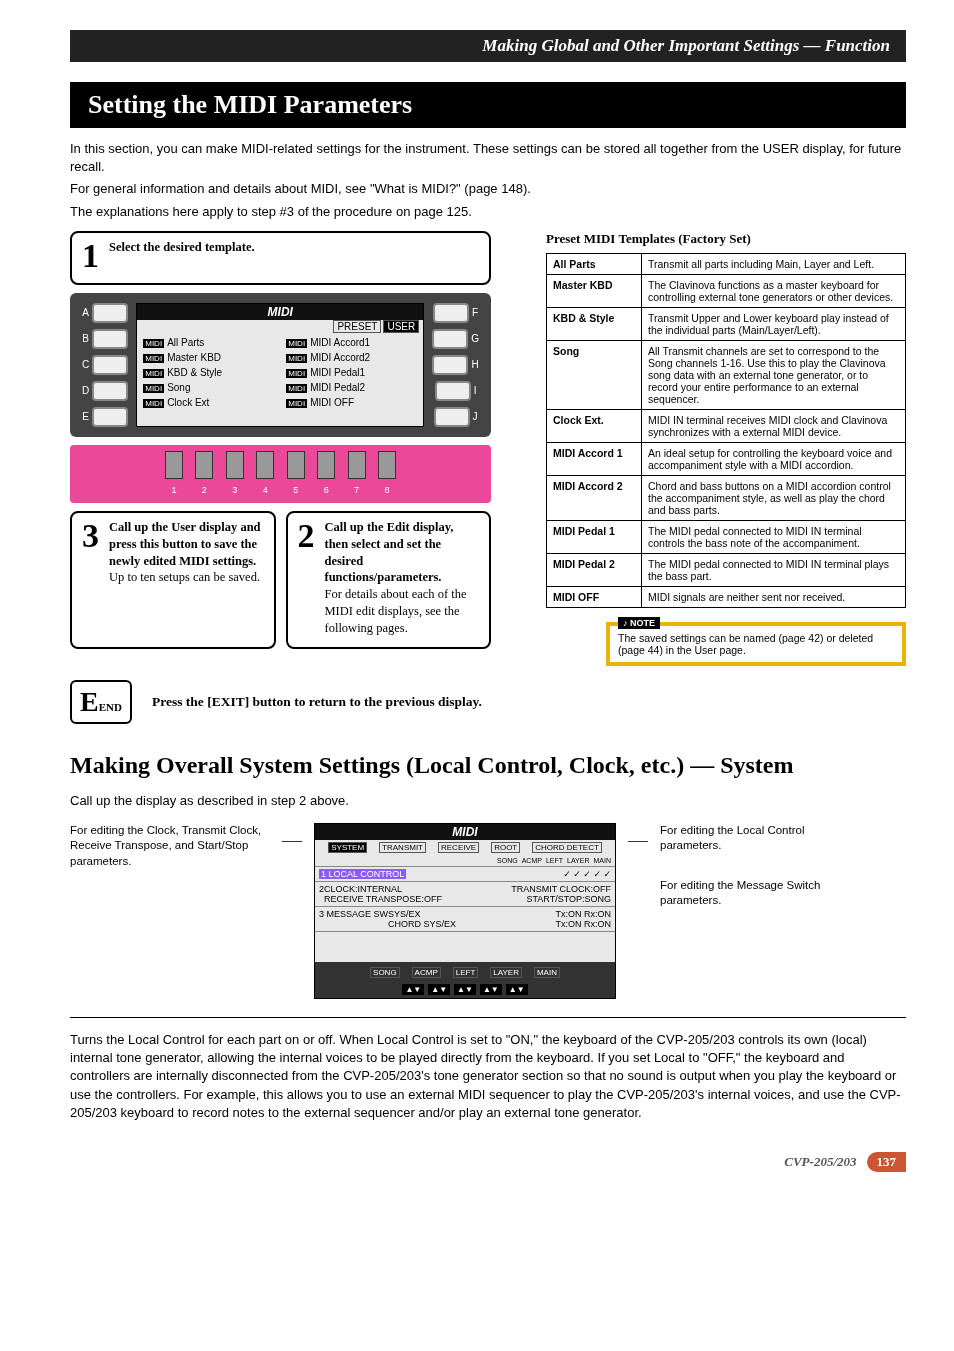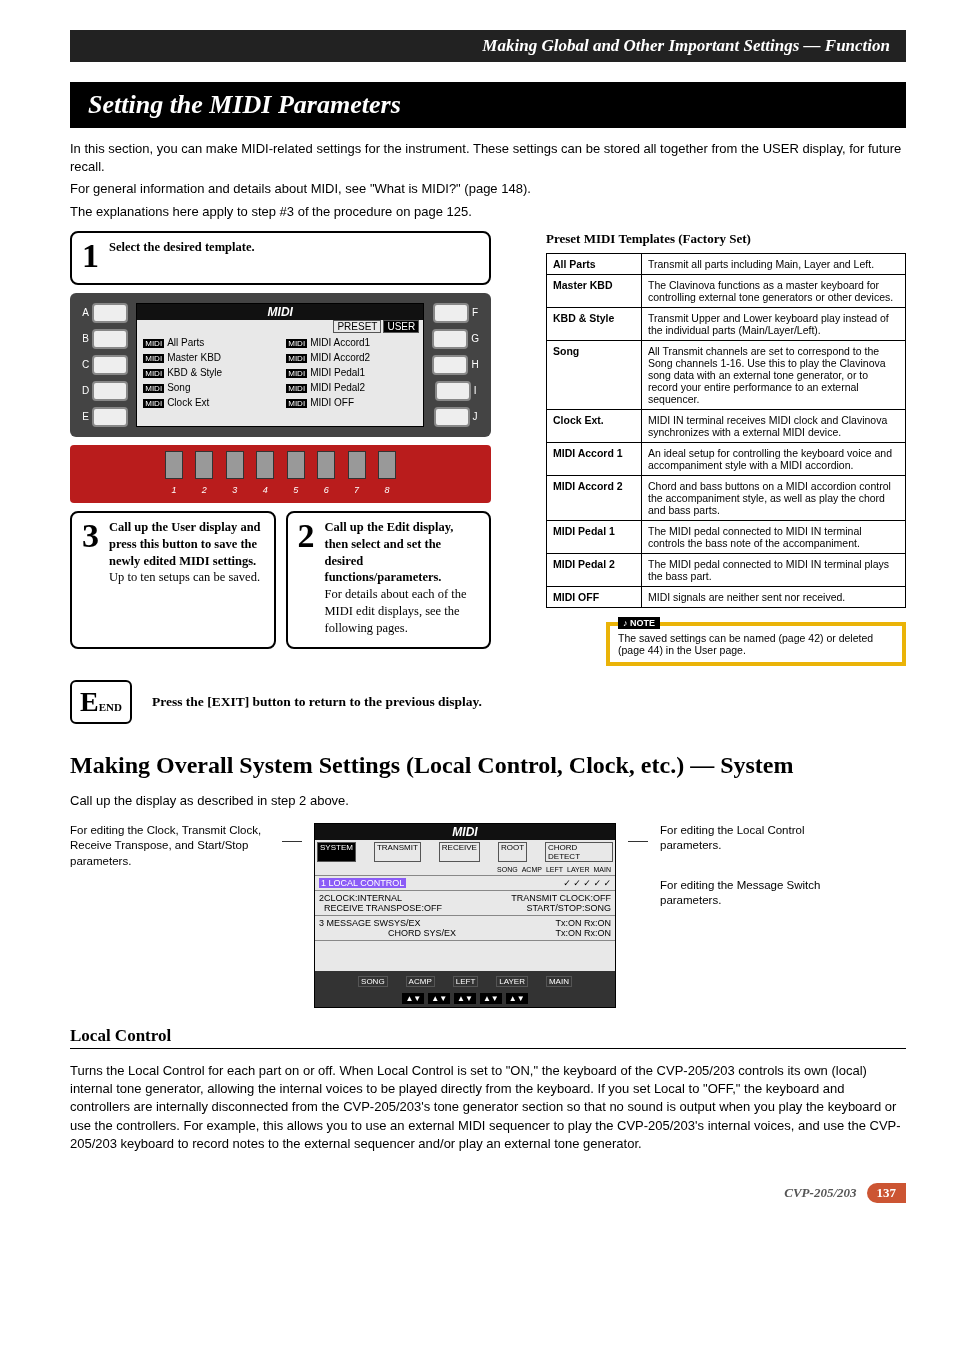--- a/index.html
+++ b/index.html
@@ -22,21 +22,20 @@
     text-align: right;
     padding: 6px 16px;
     margin: 30px 0 20px 0;
     font-family: "Times New Roman", serif;
   }
   .section-title-bar {
     background: #000;
     color: #fff;
     padding: 8px 18px;
     font-size: 26px;
-    font-style: italic;
     font-weight: bold;
     font-family: "Times New Roman", serif;
     margin-bottom: 12px;
   }
   .intro p {
     font-size: 13px;
     margin: 4px 0;
     line-height: 1.4;
   }
   .upper-area {
@@ -156,25 +155,24 @@
     margin-left: 2px;
   }
   .lcd-cols { display: flex; }
   .lcd-col {
     flex: 1;
     padding: 2px 4px;
   }
   .lcd-item { font-size: 10px; padding: 2px 2px; }
   .lcd-item .mini { background: #000; color: #fff; font-size: 8px; padding: 0 2px; margin-right: 3px; }
   .knob-row {
-    background: #b91c1c;
+    background: #ec4899;
     padding: 6px;
     text-align: center;
     border-radius: 4px;
-    font-style: italic;
   }
   .knob {
     display: inline-block;
     width: 16px; height: 26px;
     background: #999;
     border: 1px solid #333;
     margin: 0 4px;
     vertical-align: top;
   }
   .knob-num { color: #fff; font-size: 9px; display:inline-block; width:26px; text-align:center; }
@@ -220,21 +218,21 @@
     margin: 10px 0 18px 0;
   }
   .sys-left, .sys-right { font-size: 11.5px; line-height: 1.35; width: 200px; }
   .sys-screen {
     background: #e8e8e8;
     border: 1px solid #000;
     width: 300px;
     font-size: 9px;
   }
   .sys-screen .row { border-bottom: 1px solid #888; padding: 2px 4px; display:flex; justify-content: space-between;}
-  .sys-tabs { display:flex; justify-content:center; gap:18px; font-size:8px; padding: 2px; }
+  .sys-tabs { display:flex; justify-content:center; gap:12px; font-size:8px; padding: 2px; }
   .sys-tabs span { border:1px solid #555; padding: 0 2px; }
   .sys-foot { background:#333; color:#fff; font-size:8px; text-align:center; padding:3px; }
   .connector-line {
     border-top: 1px solid #333;
     flex: 0 0 20px;
     height: 1px;
     margin-top: 18px;
   }
   h3.subhead {
     font-family: "Times New Roman", serif;
@@ -538,21 +536,20 @@
       </div>
     </div>
     <div class="connector-line"></div>
     <div class="sys-right">
       <div>For editing the Local Control parameters.</div>
       <div style="height:24px;"></div>
       <div>For editing the Message Switch parameters.</div>
     </div>
   </div>
 
-  <h3 class="subhead">Local Control</h3>
   <div class="rule"></div>
   <p class="body-text">Turns the Local Control for each part on or off. When Local Control is set to "ON," the keyboard of the CVP-205/203 controls its own (local) internal tone generator, allowing the internal voices to be played directly from the keyboard. If you set Local to "OFF," the keyboard and controllers are internally disconnected from the CVP-205/203's tone generator section so that no sound is output when you play the keyboard or use the controllers. For example, this allows you to use an external MIDI sequencer to play the CVP-205/203's internal voices, and use the CVP-205/203 keyboard to record notes to the external sequencer and/or play an external tone generator.</p>
 
   <div class="footer">
     <span>CVP-205/203</span>
     <span class="page-num">137</span>
   </div>
 
 </div>
 

